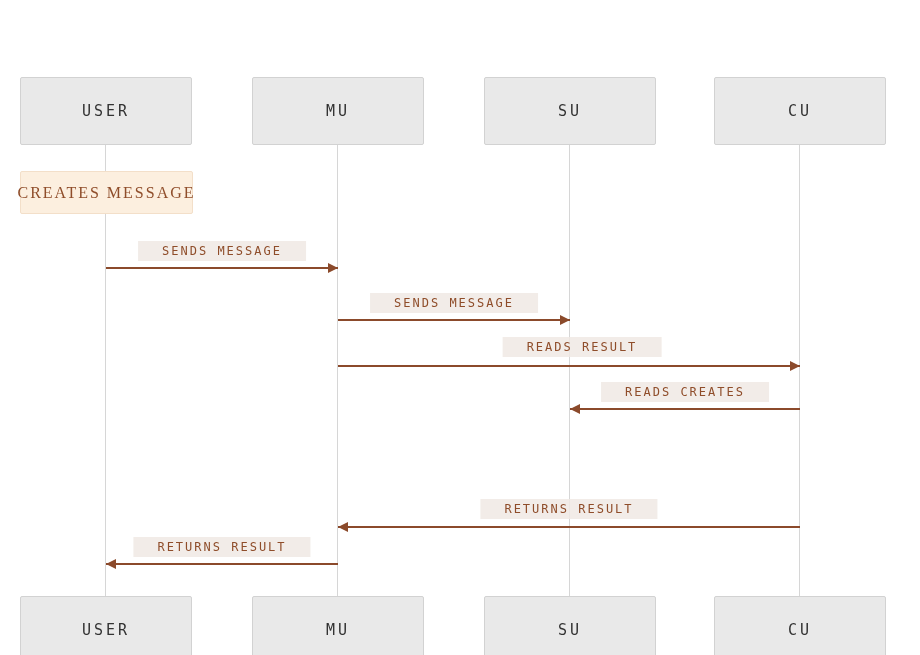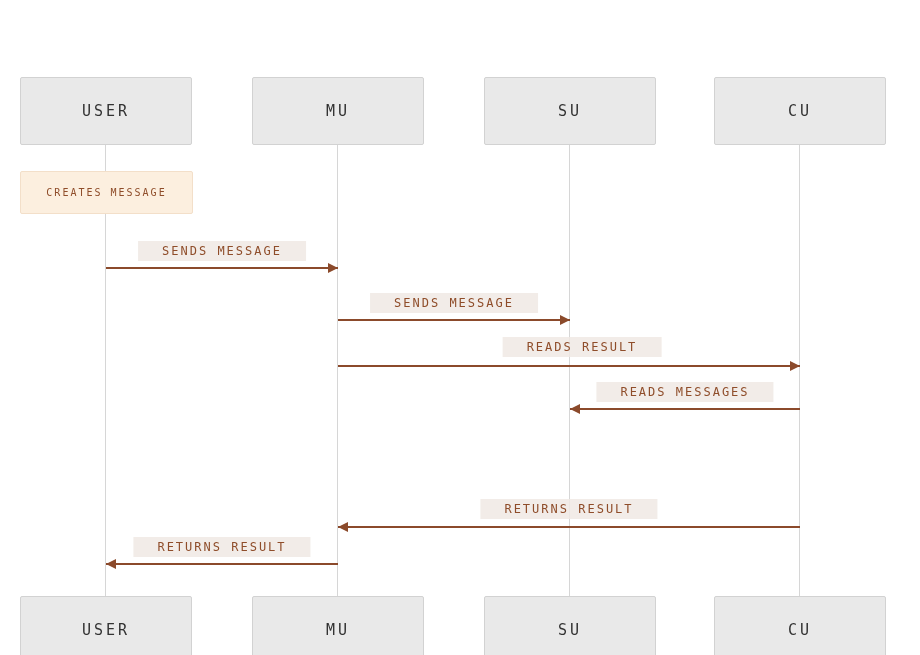--- a/index.html
+++ b/index.html
@@ -35,25 +35,26 @@
     box-sizing: border-box;
   }
   .note {
     position: absolute;
     background: #fcefdf;
     border: 1px solid #f3dfc9;
     border-radius: 2px;
     display: flex;
     align-items: center;
     justify-content: center;
-    font-size: 10px;
+    font-size: 16px;
     letter-spacing: 2px;
     color: #8f4d2a;
     box-sizing: border-box;
     white-space: nowrap;
+    font-family: Liberation Serif, serif;
   }
   .msg-line {
     position: absolute;
     height: 0;
     border-top: 2px solid #8b4a2b;
   }
   .arrowhead {
     position: absolute;
     width: 0;
     height: 0;
@@ -102,21 +103,21 @@
     <div class="arrowhead right" style="left:560px; top:271px"></div>
   </div>
 
   <div>
     <div class="msg-label" style="left:582px; top:293px">READS RESULT</div>
     <div class="msg-line" style="left:338px; top:321px; width:462px"></div>
     <div class="arrowhead right" style="left:790px; top:317px"></div>
   </div>
 
   <div>
-    <div class="msg-label" style="left:685px; top:338px">READS MESSAGES</div>
+    <div class="msg-label" style="left:685px; top:338px">READS CREATES</div>
     <div class="msg-line" style="left:570px; top:364px; width:230px"></div>
     <div class="arrowhead left" style="left:570px; top:360px"></div>
   </div>
 
 
   <div>
     <div class="msg-label" style="left:569px; top:455px">RETURNS RESULT</div>
     <div class="msg-line" style="left:338px; top:482px; width:462px"></div>
     <div class="arrowhead left" style="left:338px; top:478px"></div>
   </div>

